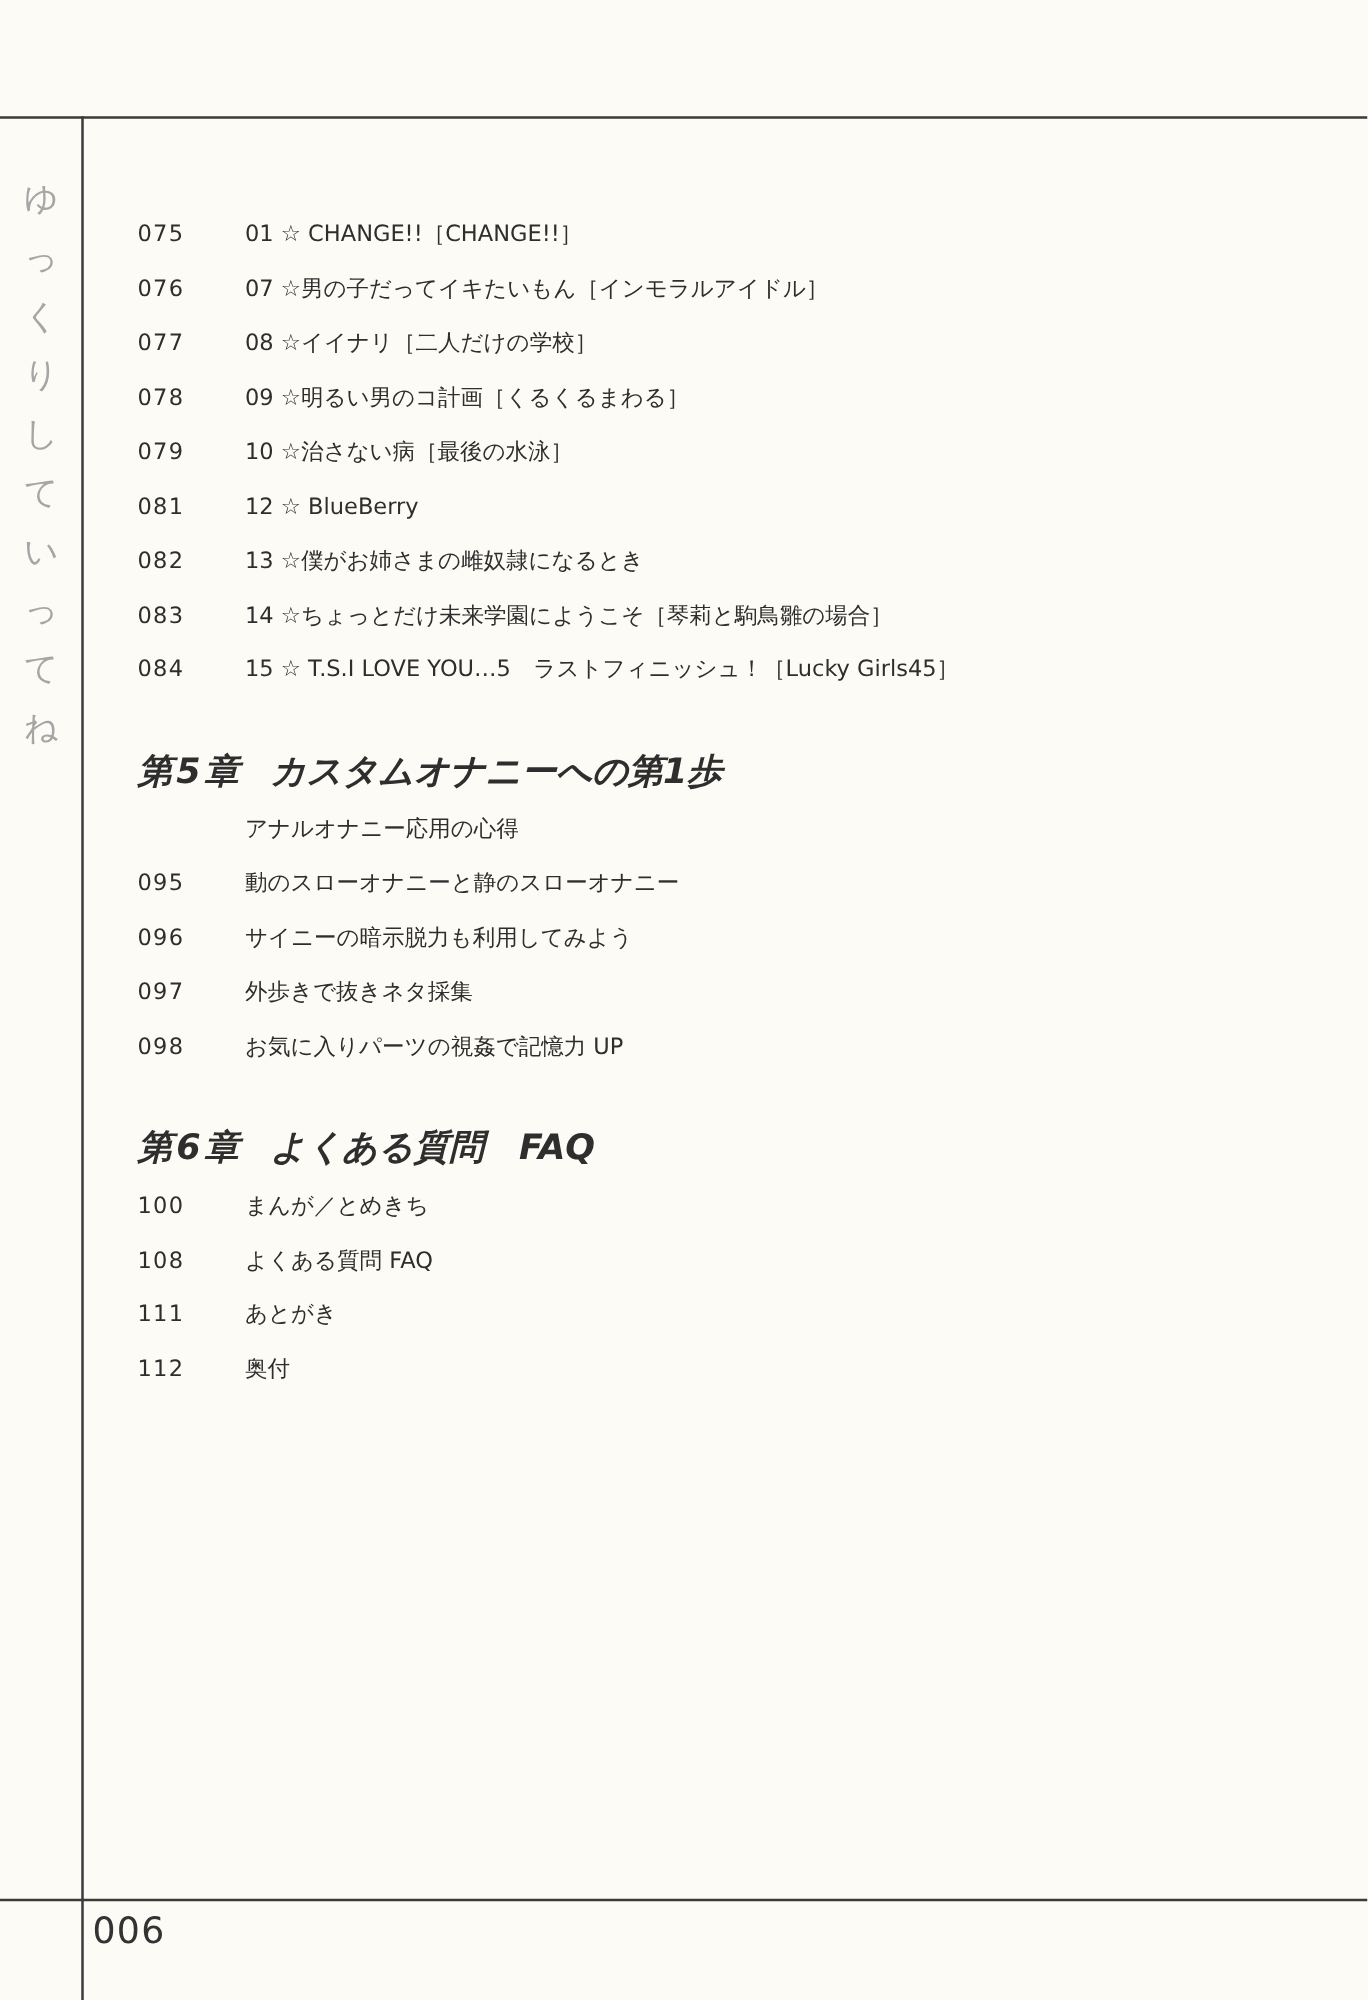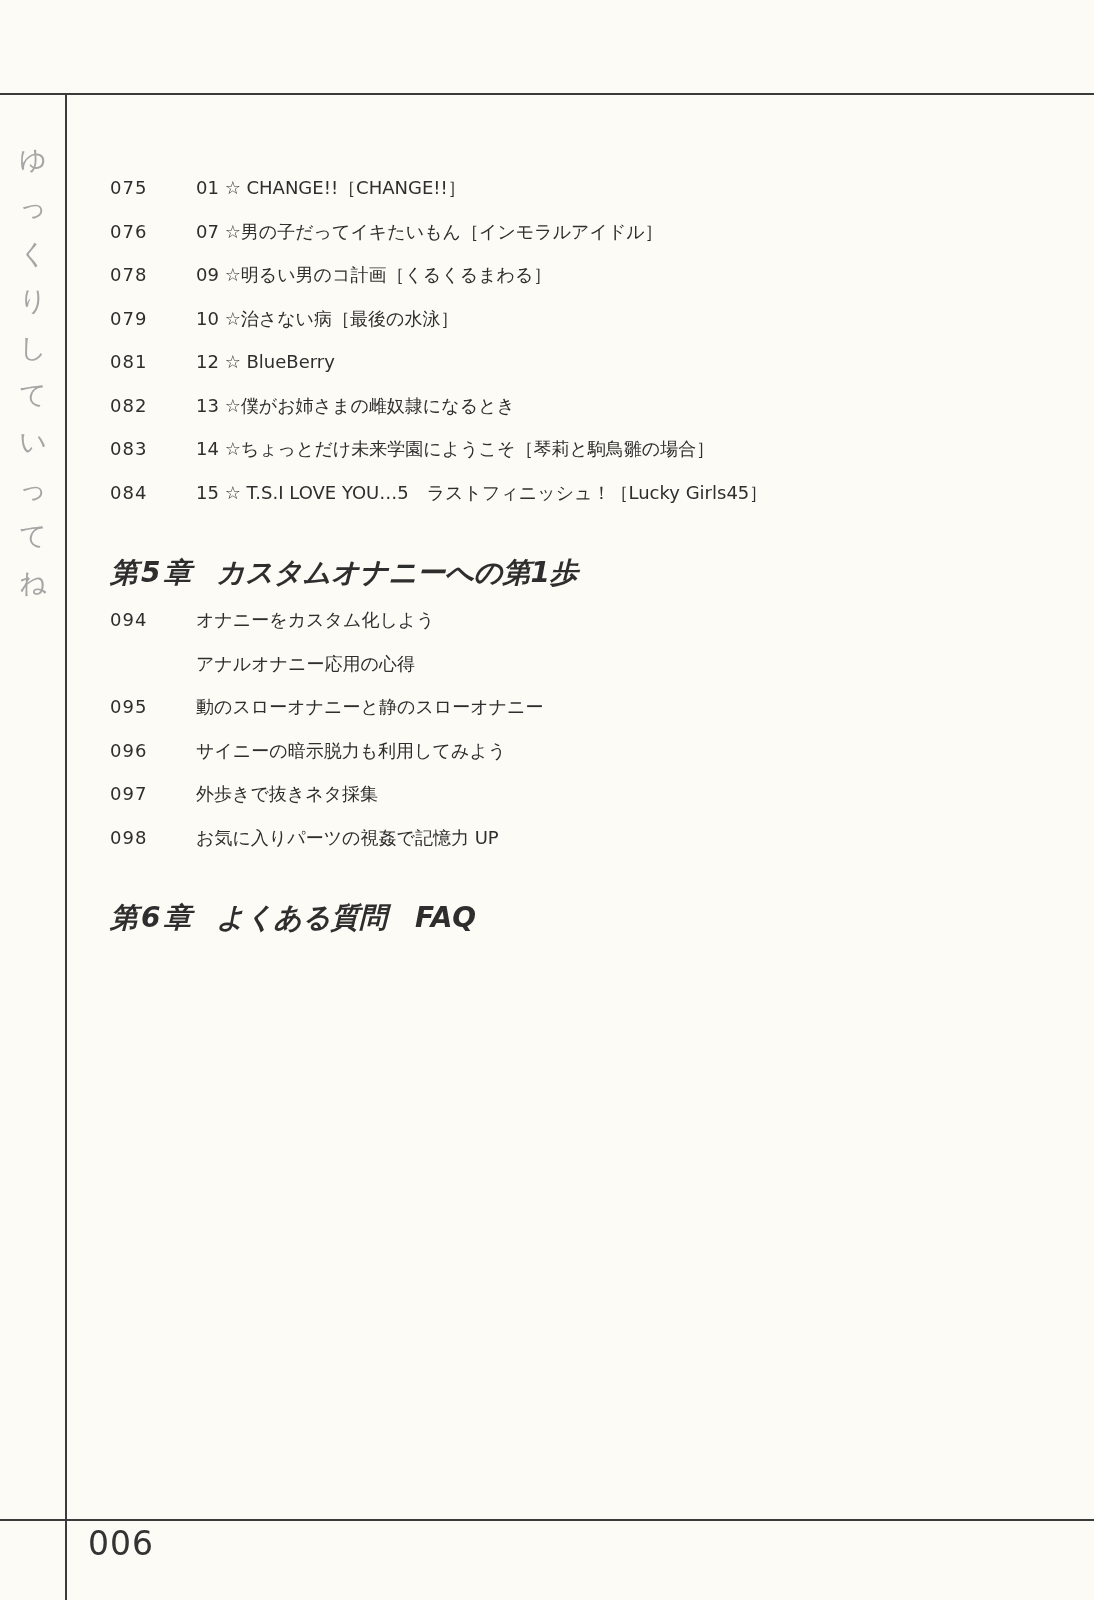--- a/index.html
+++ b/index.html
@@ -38,22 +38,22 @@
   }
   .entry-page{letter-spacing:1px;}
   .chapter-heading{
     font-weight:bold;font-size:28px;line-height:44px;
     margin-top:37px;margin-bottom:3px;
     white-space:nowrap;
     font-style:italic;
   }
   .chapter-label{letter-spacing:3px;margin-right:22px;}
   .folio{
-    position:absolute;left:88px;top:1527px;
-    font-size:33px;line-height:34px;letter-spacing:1px;
+    position:absolute;left:74px;top:1527px;
+    font-size:29px;line-height:34px;letter-spacing:1px;
     color:var(--folio_ink);
   }
 </style>
 </head>
 <body>
 
 <div class="page">
   <div class="rule-top"></div>
   <div class="rule-left"></div>
   <div class="rule-bottom"></div>
@@ -78,20 +78,24 @@
   <div class="entry">
     <span class="entry-page">075</span>
     <span class="entry-title">01 ☆ CHANGE!!［CHANGE!!］</span>
   </div>
 
   <div class="entry">
     <span class="entry-page">076</span>
     <span class="entry-title">07 ☆男の子だってイキたいもん［インモラルアイドル］</span>
   </div>
 
+  <div class="entry">
+    <span class="entry-page">077</span>
+    <span class="entry-title">08 ☆イイナリ［二人だけの学校］</span>
+  </div>
 
   <div class="entry">
     <span class="entry-page">078</span>
     <span class="entry-title">09 ☆明るい男のコ計画［くるくるまわる］</span>
   </div>
 
   <div class="entry">
     <span class="entry-page">079</span>
     <span class="entry-title">10 ☆治さない病［最後の水泳］</span>
   </div>
@@ -118,24 +122,20 @@
   </div>
 </div>
   </section>
 
   <section class="toc-section">
     <div class="chapter-heading">
       <span class="chapter-label">第5章</span><span class="chapter-title">カスタムオナニーへの第1歩</span>
     </div>
     <div class="entries">
 
-  <div class="entry">
-    <span class="entry-page">094</span>
-    <span class="entry-title">オナニーをカスタム化しよう</span>
-  </div>
 
   <div class="entry">
     <span class="entry-page"></span>
     <span class="entry-title">アナルオナニー応用の心得</span>
   </div>
 
   <div class="entry">
     <span class="entry-page">095</span>
     <span class="entry-title">動のスローオナニーと静のスローオナニー</span>
   </div>
@@ -154,17 +154,38 @@
     <span class="entry-page">098</span>
     <span class="entry-title">お気に入りパーツの視姦で記憶力 UP</span>
   </div>
 </div>
   </section>
 
   <section class="toc-section">
     <div class="chapter-heading">
       <span class="chapter-label">第6章</span><span class="chapter-title">よくある質問　FAQ</span>
     </div>
+    <div class="entries">
+  <div class="entry">
+    <span class="entry-page">100</span>
+    <span class="entry-title">まんが／とめきち</span>
+  </div>
+
+  <div class="entry">
+    <span class="entry-page">108</span>
+    <span class="entry-title">よくある質問 FAQ</span>
+  </div>
+
+  <div class="entry">
+    <span class="entry-page">111</span>
+    <span class="entry-title">あとがき</span>
+  </div>
+
+  <div class="entry">
+    <span class="entry-page">112</span>
+    <span class="entry-title">奥付</span>
+  </div>
+</div>
   </section>
 </main>
 
   <div class="folio">006</div>
 </div>
 
 </body></html>

